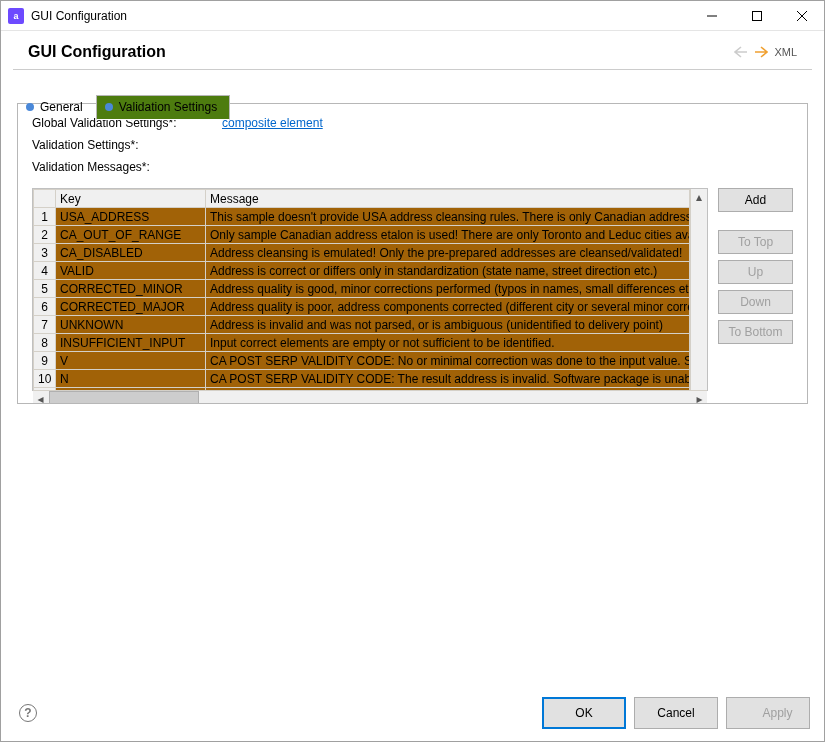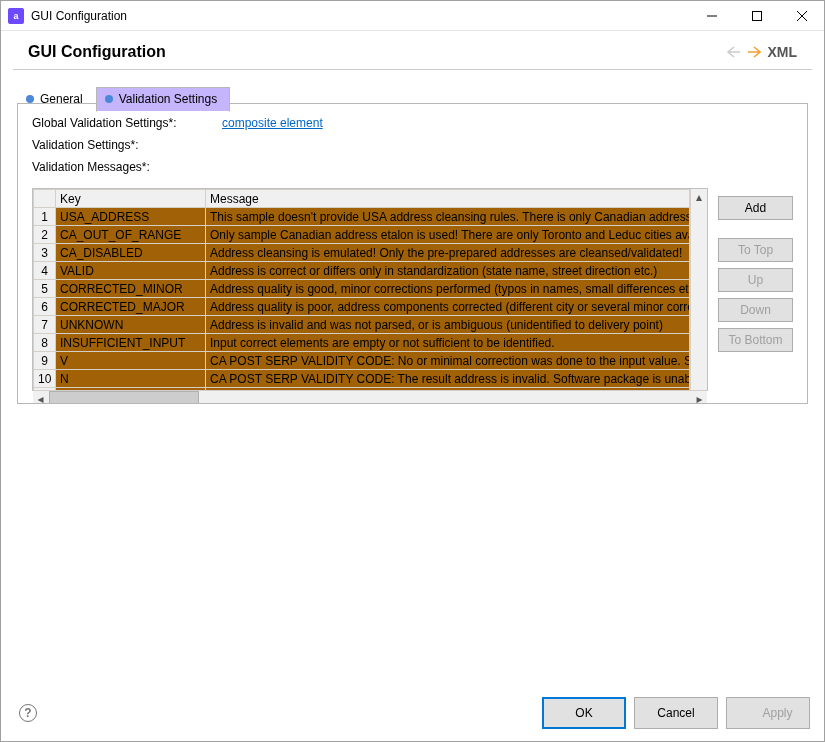--- a/index.html
+++ b/index.html
@@ -8,27 +8,27 @@
     
     .titlebar { display: flex; align-items: center; height: 30px; background: #fff; border-bottom: 1px solid #e5e5e5; }
     .titlebar .app-icon { width: 16px; height: 16px; margin: 0 7px; background: #6d4aff; border-radius: 2px; display: flex; align-items: center; justify-content: center; color: #fff; font-size: 9px; font-weight: bold; }
     .titlebar .title { flex: 1; color: #000; }
     .titlebar .winbtn { width: 45px; height: 30px; display: flex; align-items: center; justify-content: center; color: #000; cursor: default; }
 
     
     .header-row { display: flex; align-items: center; padding: 12px 15px 8px 15px; border-bottom: 1px solid #ccc; margin: 0 12px; }
     .header-row h1 { font-size: 16px; font-weight: 700; flex: 1; color: #000; }
     .header-row .arrow-btn { width: 18px; height: 16px; margin-left: 2px; display:flex; align-items:center; justify-content:center; }
-    .header-row .xml-label { font-size: 14px; color: #555; margin-left: 4px; font-weight: bold; }
+    .header-row .xml-label { font-size: 11px; color: #555; margin-left: 4px; }
 
     
     .tabstrip { display: flex; align-items: flex-end; margin: 8px 16px 0 16px; }
-    .tab { padding: 4px 12px 5px 8px; border: 1px solid transparent; color: #000; display: flex; align-items: center; gap: 6px; position: relative; top: 9px; cursor: default; }
+    .tab { padding: 4px 12px 5px 8px; border: 1px solid transparent; color: #000; display: flex; align-items: center; gap: 6px; position: relative; top: 17px; cursor: default; }
     .tab .bullet { width: 8px; height: 8px; border-radius: 50%; background: #4a88d9; }
-    .tab.active { background: #c4b5fd; border: 1px solid #b7b7b7; border-bottom: 1px solid #fff; }
+    .tab.active { background: #4d7c0f; border: 1px solid #b7b7b7; border-bottom: 1px solid #fff; }
 
     
     .panel { flex: 1; margin: 0 16px 8px 16px; border: 1px solid #b7b7b7; background: #fff; padding: 12px 14px; display: flex; flex-direction: column; overflow: hidden; }
 
     .form-line { display: flex; align-items: center; margin-bottom: 8px; }
     .form-line .label { width: 190px; color: #000; }
     .form-line a { color: #0066cc; text-decoration: underline; }
 
     .table-area { display: flex; gap: 10px; flex: 1; min-height: 0; margin-top: 6px; }
 
@@ -39,21 +39,21 @@
     table.grid td.rownum { background: #f0f0f0; text-align: center; width: 22px; }
     col.c-num { width: 22px; }
     col.c-key { width: 150px; }
     col.c-msg { }
     .vscroll { width: 17px; background: #f0f0f0; border-left: 1px solid #d4d0c8; display:flex; align-items:flex-start; justify-content:center; }
     .vscroll .arrow { width: 15px; height:15px; display:flex; align-items:center; justify-content:center; color:#555;}
     .hscroll { height: 17px; background: #f0f0f0; border-top: 1px solid #d4d0c8; display:flex; align-items:center; }
     .hscroll .arrow { width: 15px; height:15px; display:flex; align-items:center; justify-content:center; color:#555;}
     .hscroll .thumb { height: 15px; background: #cdcdcd; margin-left:1px; width: 150px; border:1px solid #b0b0b0;}
 
-    .side-buttons { width: 75px; display: flex; flex-direction: column; gap: 6px; margin-top: 8px; }
+    .side-buttons { width: 75px; display: flex; flex-direction: column; gap: 6px; }
     .side-buttons button { height: 24px; border: 1px solid #adadad; background: #e1e1e1; color: #000; cursor: default; }
     .side-buttons button:disabled { color: #a0a0a0; }
 
     .spacer { flex: 1; }
 
     
     .footer { display: flex; align-items: center; padding: 10px 14px 12px 14px; }
     .help-icon { width: 18px; height: 18px; border: 1.5px solid #777; border-radius: 50%; display: flex; align-items: center; justify-content: center; color: #777; font-weight: bold; font-size: 12px; margin-left: 4px; }
     .footer .spacer { flex: 1; }
     .footer button { width: 84px; height: 32px; margin-left: 8px; border: 1px solid #adadad; background: #e1e1e1; cursor: default; }

